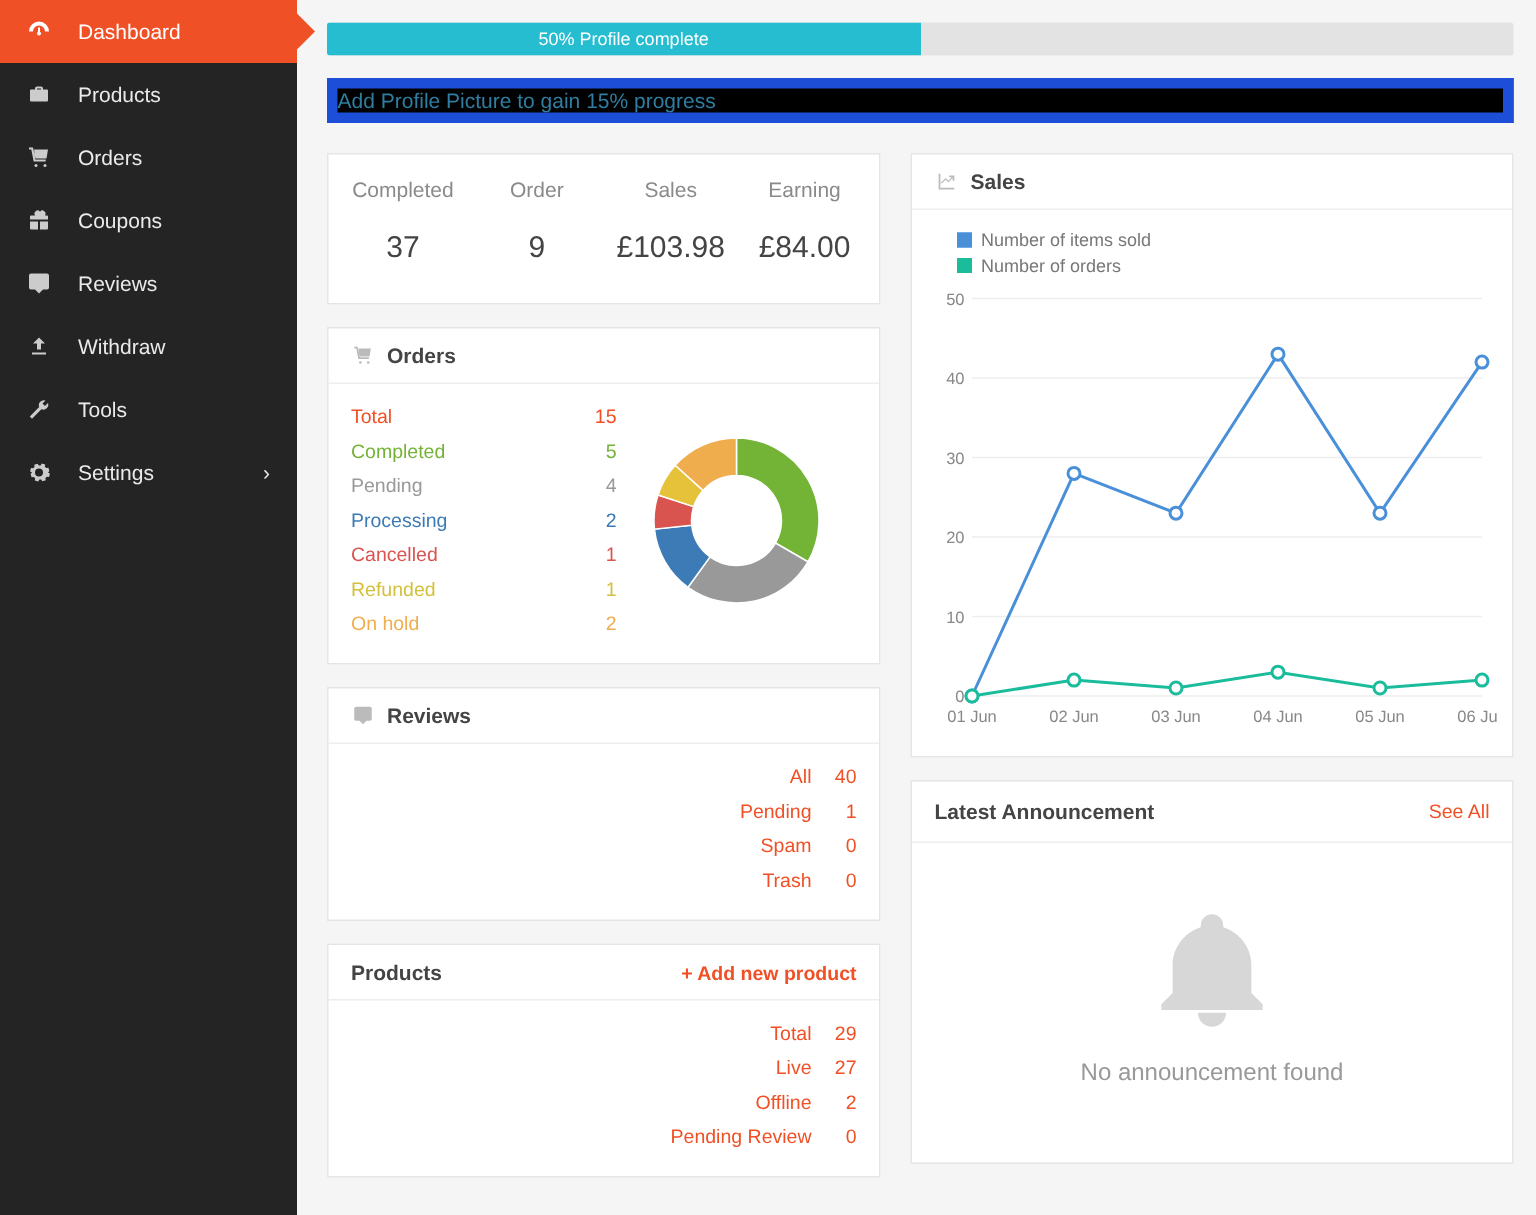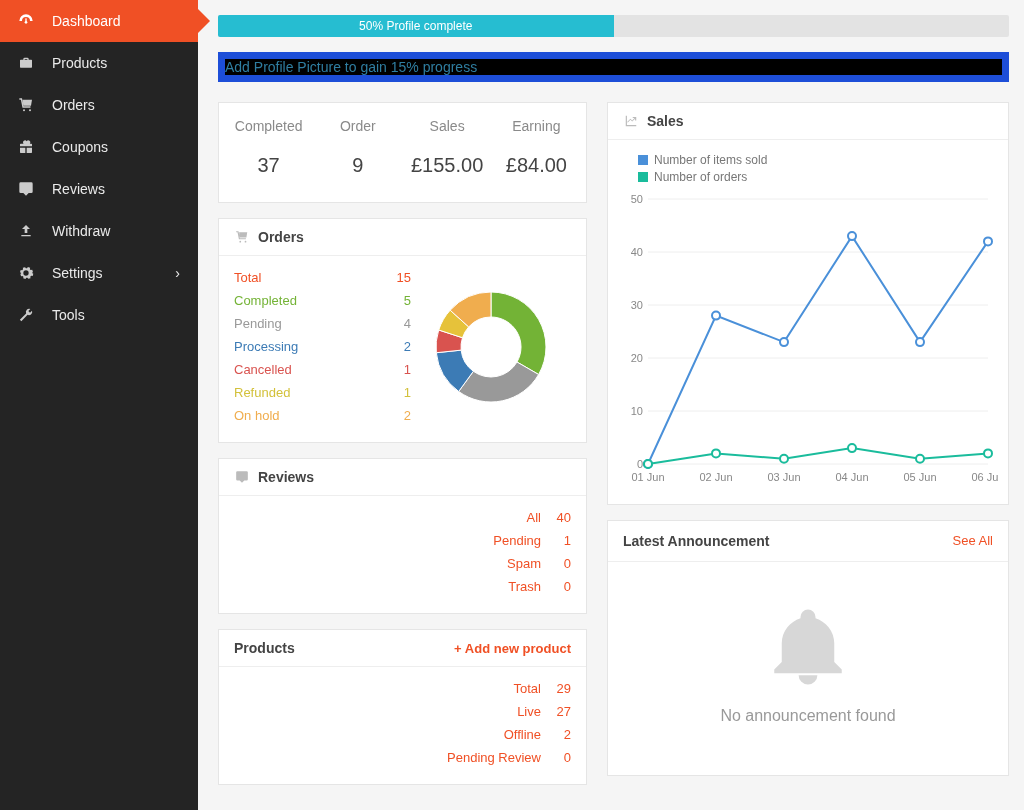--- a/index.html
+++ b/index.html
@@ -103,33 +103,33 @@
       <span class="sidebar-icon">
         <svg width="16" height="16" viewBox="0 0 24 24" fill="currentColor">
           <path d="M5 18h14v2H5zM12 3l-6 6h4v6h4V9h4z"></path>
         </svg>
       </span>
       <span>Withdraw</span>
     </div>
     <div class="sidebar-item">
       <span class="sidebar-icon">
         <svg width="16" height="16" viewBox="0 0 24 24" fill="currentColor">
+          <path d="M21 5.5a5 5 0 0 1-6.6 6.3L5 21.2 2.8 19l9.4-9.4A5 5 0 0 1 18.5 3l-3 3 2.5 2.5 3-3z"></path>
+        </svg>
+      </span>
+      <span>Tools</span>
+    </div>
+    <div class="sidebar-item">
+      <span class="sidebar-icon">
+        <svg width="16" height="16" viewBox="0 0 24 24" fill="currentColor">
           <path d="M12 8a4 4 0 1 0 0 8 4 4 0 0 0 0-8zm9 4l2 1.2-1 3.4-2.3-.4a7 7 0 0 1-1.3 1.3l.4 2.3-3.4 1L14.2 19a7 7 0 0 1-1.8 0l-1.2 2-3.4-1 .4-2.3a7 7 0 0 1-1.3-1.3l-2.3.4-1-3.4L5 12l-2-1.2 1-3.4 2.3.4A7 7 0 0 1 7.6 6.5l-.4-2.3 3.4-1L11.8 5a7 7 0 0 1 1.8 0l1.2-2 3.4 1-.4 2.3a7 7 0 0 1 1.3 1.3l2.3-.4 1 3.4z"></path>
         </svg>
       </span>
       <span>Settings</span>
       <span class="sidebar-chevron">›</span>
-    </div>
-    <div class="sidebar-item">
-      <span class="sidebar-icon">
-        <svg width="16" height="16" viewBox="0 0 24 24" fill="currentColor">
-          <path d="M21 5.5a5 5 0 0 1-6.6 6.3L5 21.2 2.8 19l9.4-9.4A5 5 0 0 1 18.5 3l-3 3 2.5 2.5 3-3z"></path>
-        </svg>
-      </span>
-      <span>Tools</span>
     </div>
   </div>
 
 <div class="main">
   <div class="progress-wrap">
     <div class="progress-bar" id="progress-bar" style="width: 50%;">50% Profile complete</div>
   </div>
   <div class="profile-hint">
     <a href="#">Add Profile Picture to gain 15% progress</a>
   </div>
@@ -142,21 +142,21 @@
             <div class="stat">
               <div class="stat-label">Completed</div>
               <div class="stat-value">37</div>
             </div>
             <div class="stat">
               <div class="stat-label">Order</div>
               <div class="stat-value">9</div>
             </div>
             <div class="stat">
               <div class="stat-label">Sales</div>
-              <div class="stat-value">£155.00</div>
+              <div class="stat-value">£103.98</div>
             </div>
             <div class="stat">
               <div class="stat-label">Earning</div>
               <div class="stat-value">£84.00</div>
             </div>
           </div>
       </div>
 
       <div class="panel">
         <div class="panel-header">

